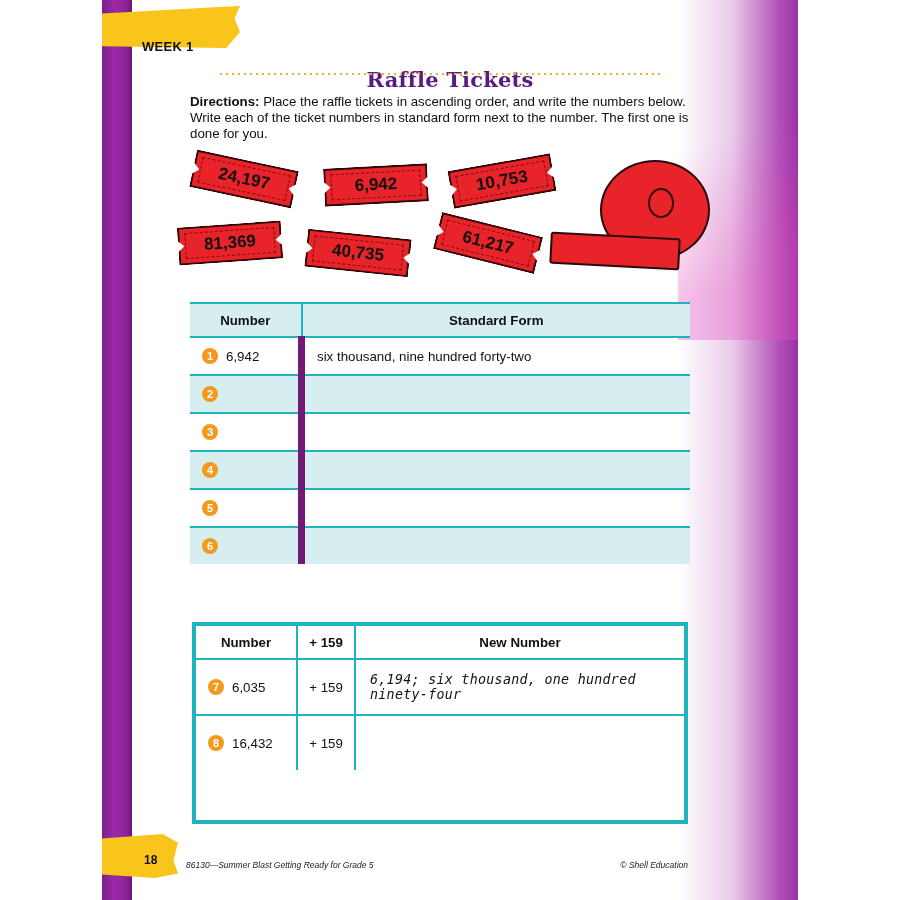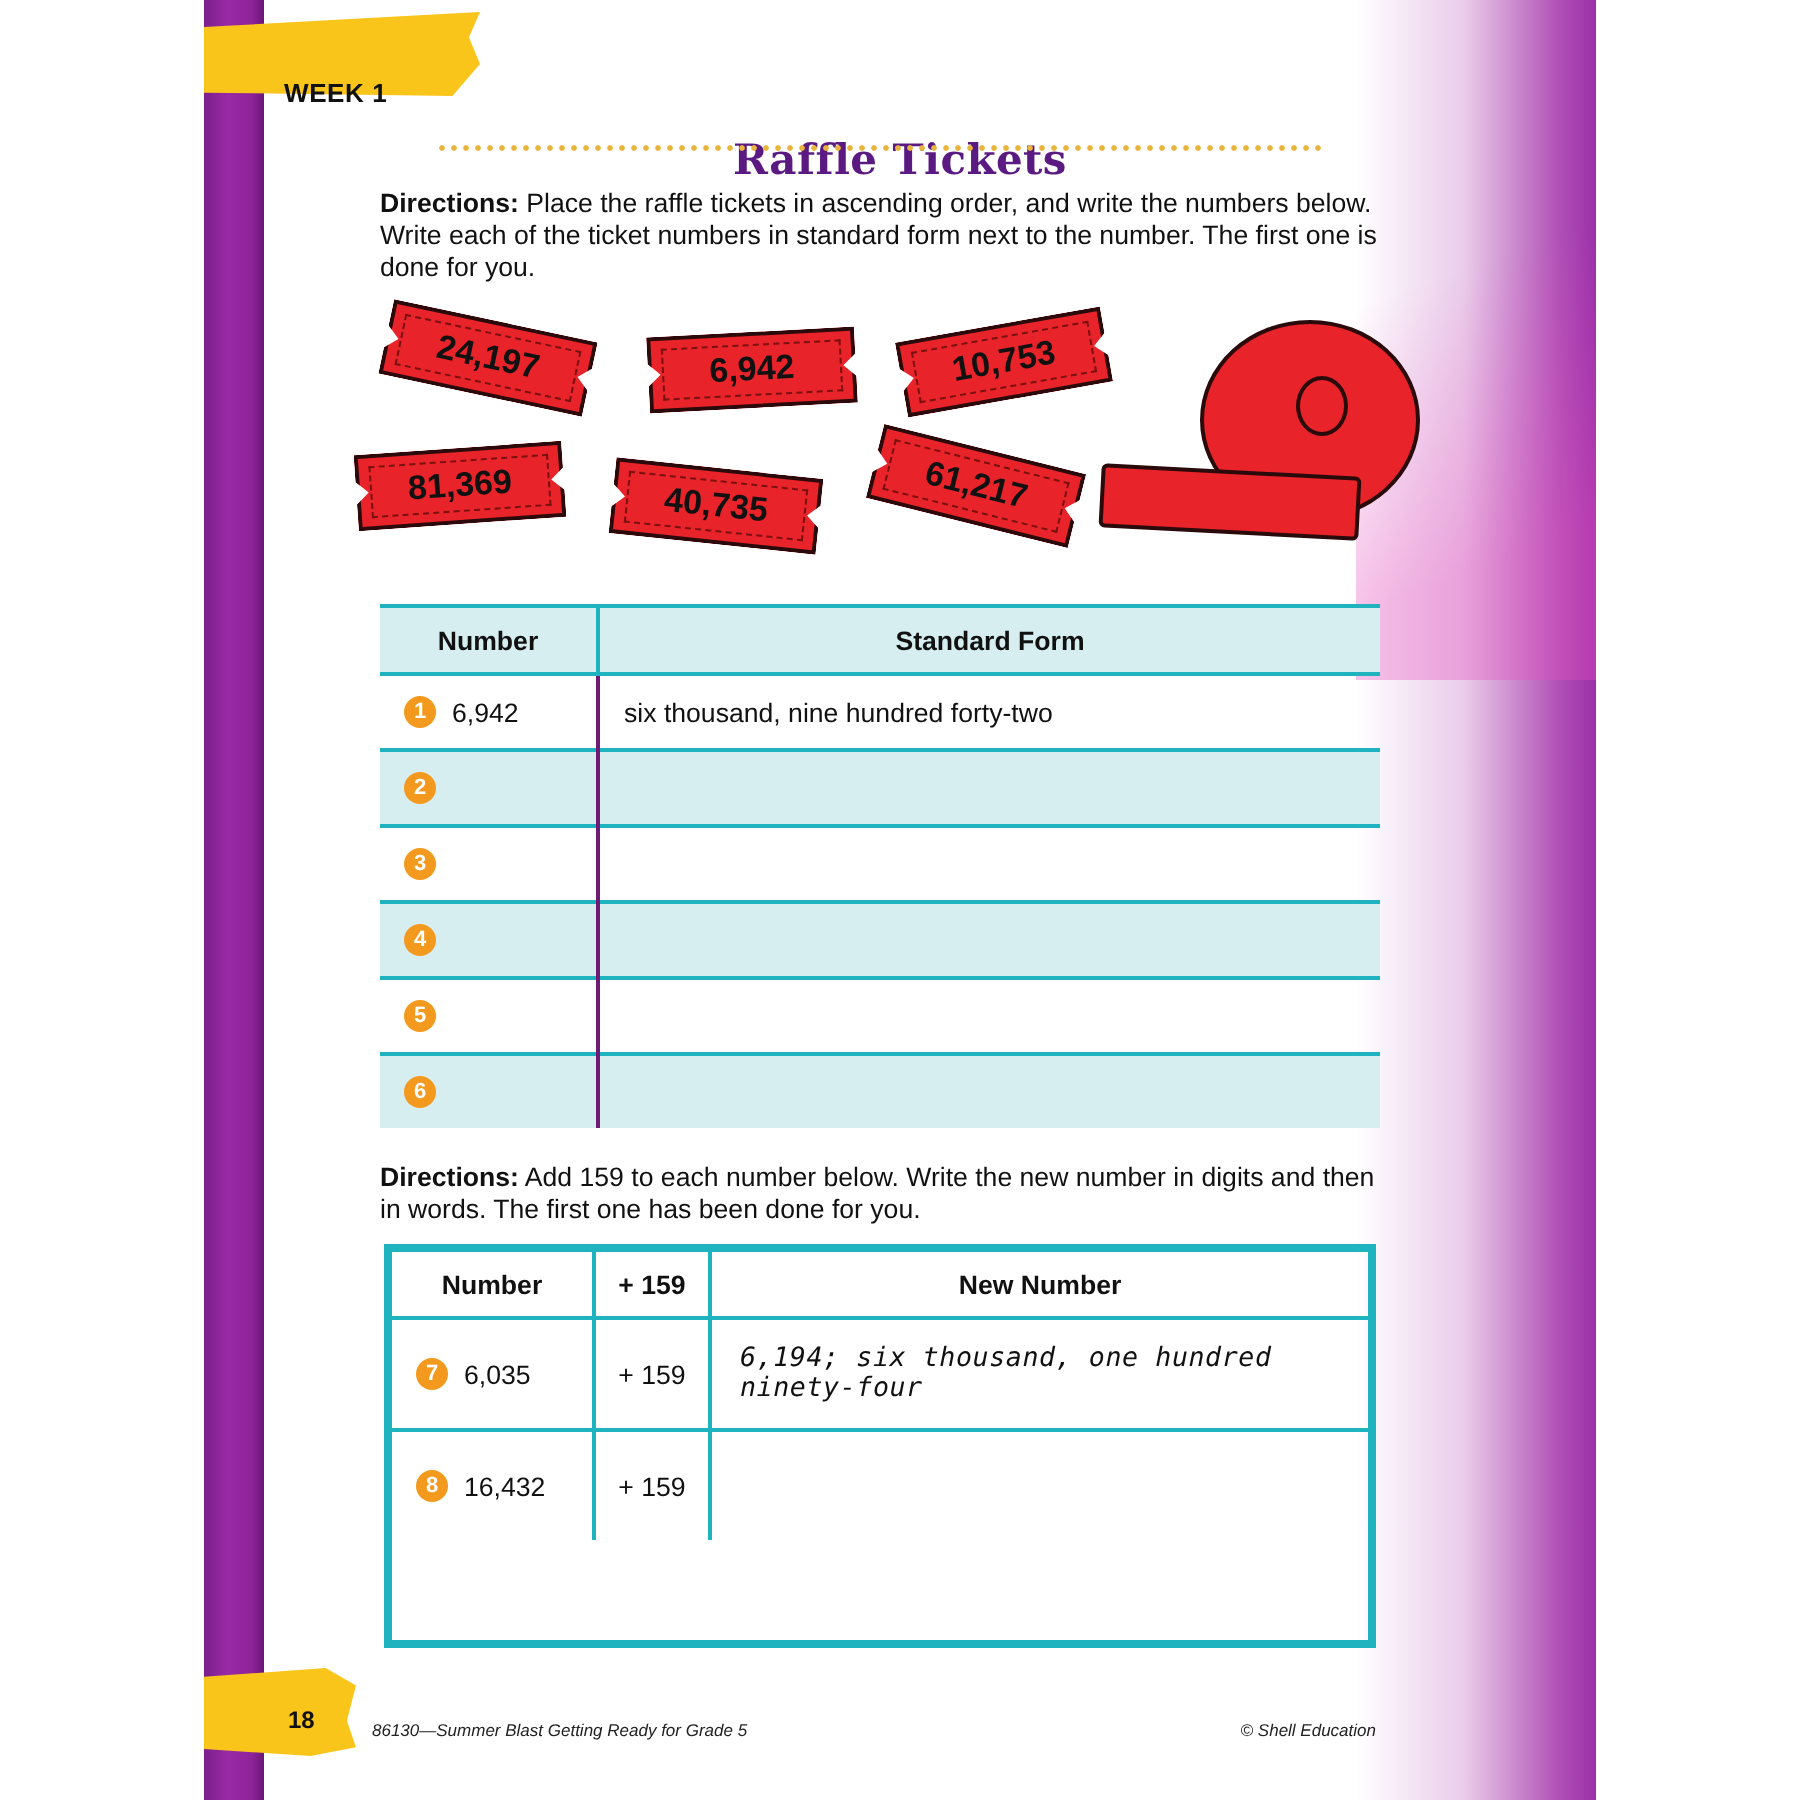--- a/index.html
+++ b/index.html
@@ -20,21 +20,21 @@
   .ticket{position:absolute;width:104px;height:38px;background:#e8232a;border:2px solid #2a0a0a;box-sizing:border-box;display:flex;align-items:center;justify-content:center;font-weight:bold;font-size:17px;color:#111;clip-path:polygon(0 0,100% 0,100% 35%,94% 50%,100% 65%,100% 100%,0 100%,0 65%,6% 50%,0 35%);}
   .ticket::before{content:"";position:absolute;left:5px;top:4px;right:5px;bottom:4px;border:1px dashed #7a1010;}
   .ticket span{position:relative;}
   .roll{position:absolute;left:498px;top:10px;width:110px;height:100px;border-radius:50%;background:#e8232a;border:2px solid #2a0a0a;box-sizing:border-box;}
   .roll::after{content:"";position:absolute;left:46px;top:26px;width:26px;height:30px;border-radius:50%;border:2px solid #2a0a0a;box-sizing:border-box;}
   .roll-strip{position:absolute;left:448px;top:85px;width:130px;height:32px;background:#e8232a;border:2px solid #2a0a0a;box-sizing:border-box;transform:rotate(3deg);border-radius:3px;}
   table{border-collapse:collapse;position:absolute;}
   .t1{left:88px;top:302px;width:500px;}
   .t1 th,.t1 td{border-top:2px solid #1fb3c0;height:36px;font-size:13.3px;padding:0;}
   .t1 th{background:#d6eeef;height:32px;font-weight:bold;text-align:center;}
-  .t1 td.c1{width:108px;border-right:2px solid #701a75;}
+  .t1 td.c1{width:108px;border-right:7px solid #701a75;}
   .t1 th.c1{border-right:2px solid #1fb3c0;}
   .t1 td.c2{padding-left:12px;}
   .t1 tr.alt td{background:#d6eeef;}
   .badge{display:inline-block;width:16px;height:16px;border-radius:50%;background:#f39a1e;color:#fff;font-weight:bold;font-size:11px;line-height:16px;text-align:center;margin-left:12px;margin-right:8px;vertical-align:middle;}
   .numval{vertical-align:middle;}
   .t2wrap{position:absolute;left:90px;top:622px;width:496px;height:202px;border:4px solid #1fb3c0;box-sizing:border-box;}
   .t2{left:0;top:0;width:488px;}
   .t2 th,.t2 td{border:2px solid #1fb3c0;font-size:13.3px;padding:0;}
   .t2 tr:first-child th{border-top:none;}
   .t2 th:first-child,.t2 td:first-child{border-left:none;}
@@ -115,23 +115,20 @@
       <td class="c1"><span class="badge">5</span><span class="numval"></span></td>
       <td class="c2"></td>
     </tr>
     <tr class="alt">
       <td class="c1"><span class="badge">6</span><span class="numval"></span></td>
       <td class="c2"></td>
     </tr>
   </tbody>
     </table>
 
-  <div class="directions" style="top:581px;width:510px;">
-    <b>Directions:</b><span> Add 159 to each number below.  Write the new number in digits and then in words.  The first one has been done for you.</span>
-  </div>
 
   <div class="t2wrap">
     <table class="t2">
       <tbody>
           <tr>
         <th class="c1">Number</th>
         <th class="c2">+ 159</th>
         <th>New Number</th>
       </tr>
       <tr>

